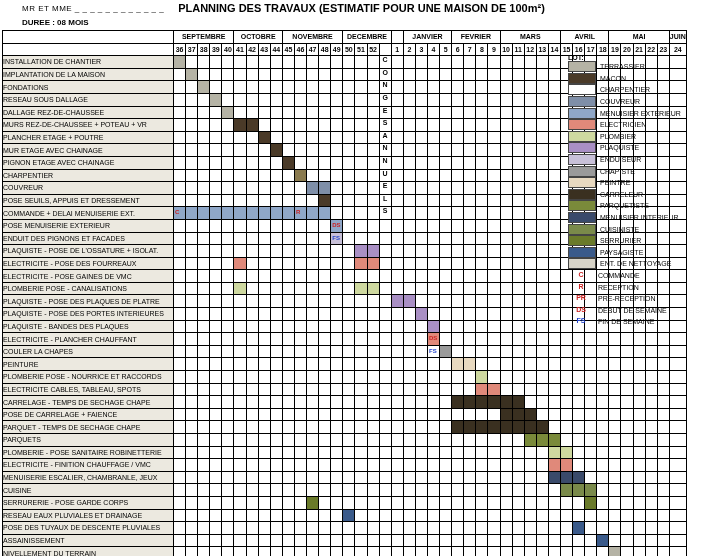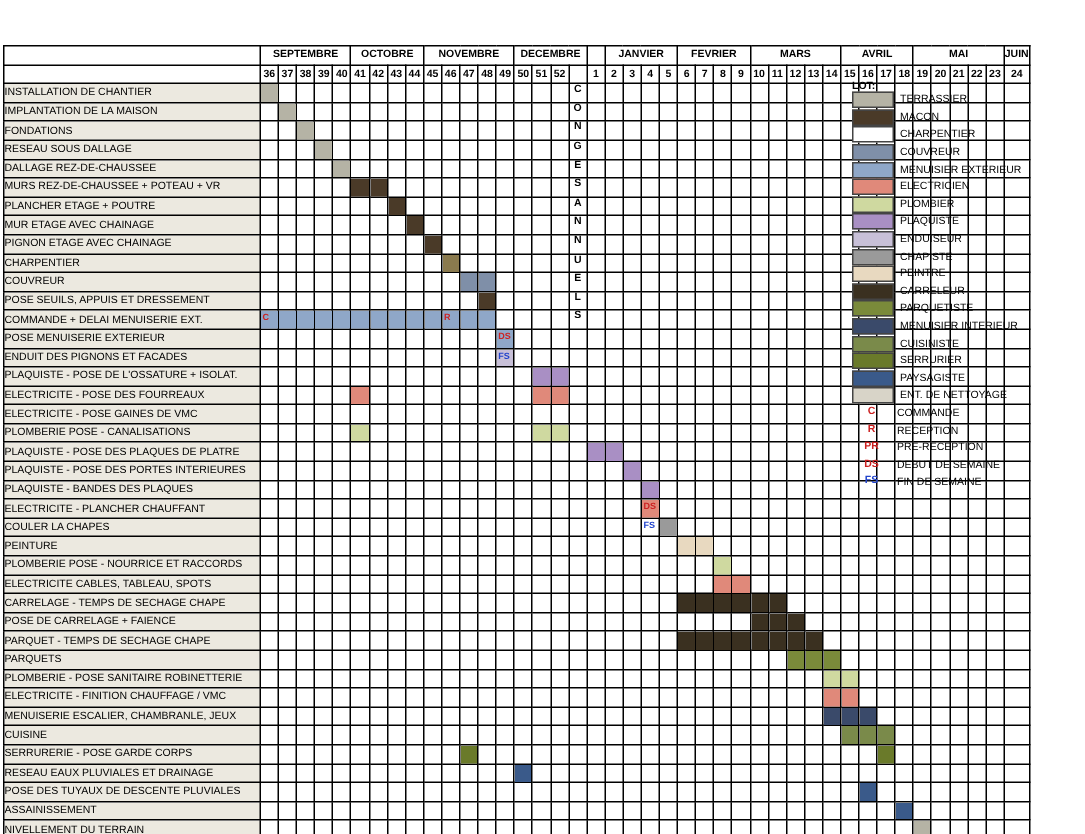--- a/index.html
+++ b/index.html
@@ -28,20 +28,25 @@
   .lrow{display:flex;align-items:center;height:11.6px;}
   .sw{width:26px;height:9px;margin-right:4px;margin-left:2px;border:1px solid #444;}
   .sw.none{border:none;background:transparent;text-align:center;font-size:7px;font-weight:bold;}
   .ltxt{font-size:7px;white-space:nowrap;}
 </style>
 </head>
 <body>
 
 <div id="wrap">
 
+  <div class="hdr">
+    <div class="mr">MR ET MME _ _ _ _ _ _ _ _ _ _ _ _</div>
+    <div class="title">PLANNING DES TRAVAUX (ESTIMATIF POUR UNE MAISON DE 100m²)</div>
+    <div class="duree">DUREE : 08 MOIS</div>
+  </div>
 
   <table id="gantt">
     <thead>
       <tr id="month-row">
           <th class="lab" style="background: rgb(255, 255, 255);"></th>
           <th class="mth" colspan="5">SEPTEMBRE</th>
           <th class="mth" colspan="4">OCTOBRE</th>
           <th class="mth" colspan="5">NOVEMBRE</th>
           <th class="mth" colspan="4">DECEMBRE</th>
           <th class="mth" colspan="1"></th>

